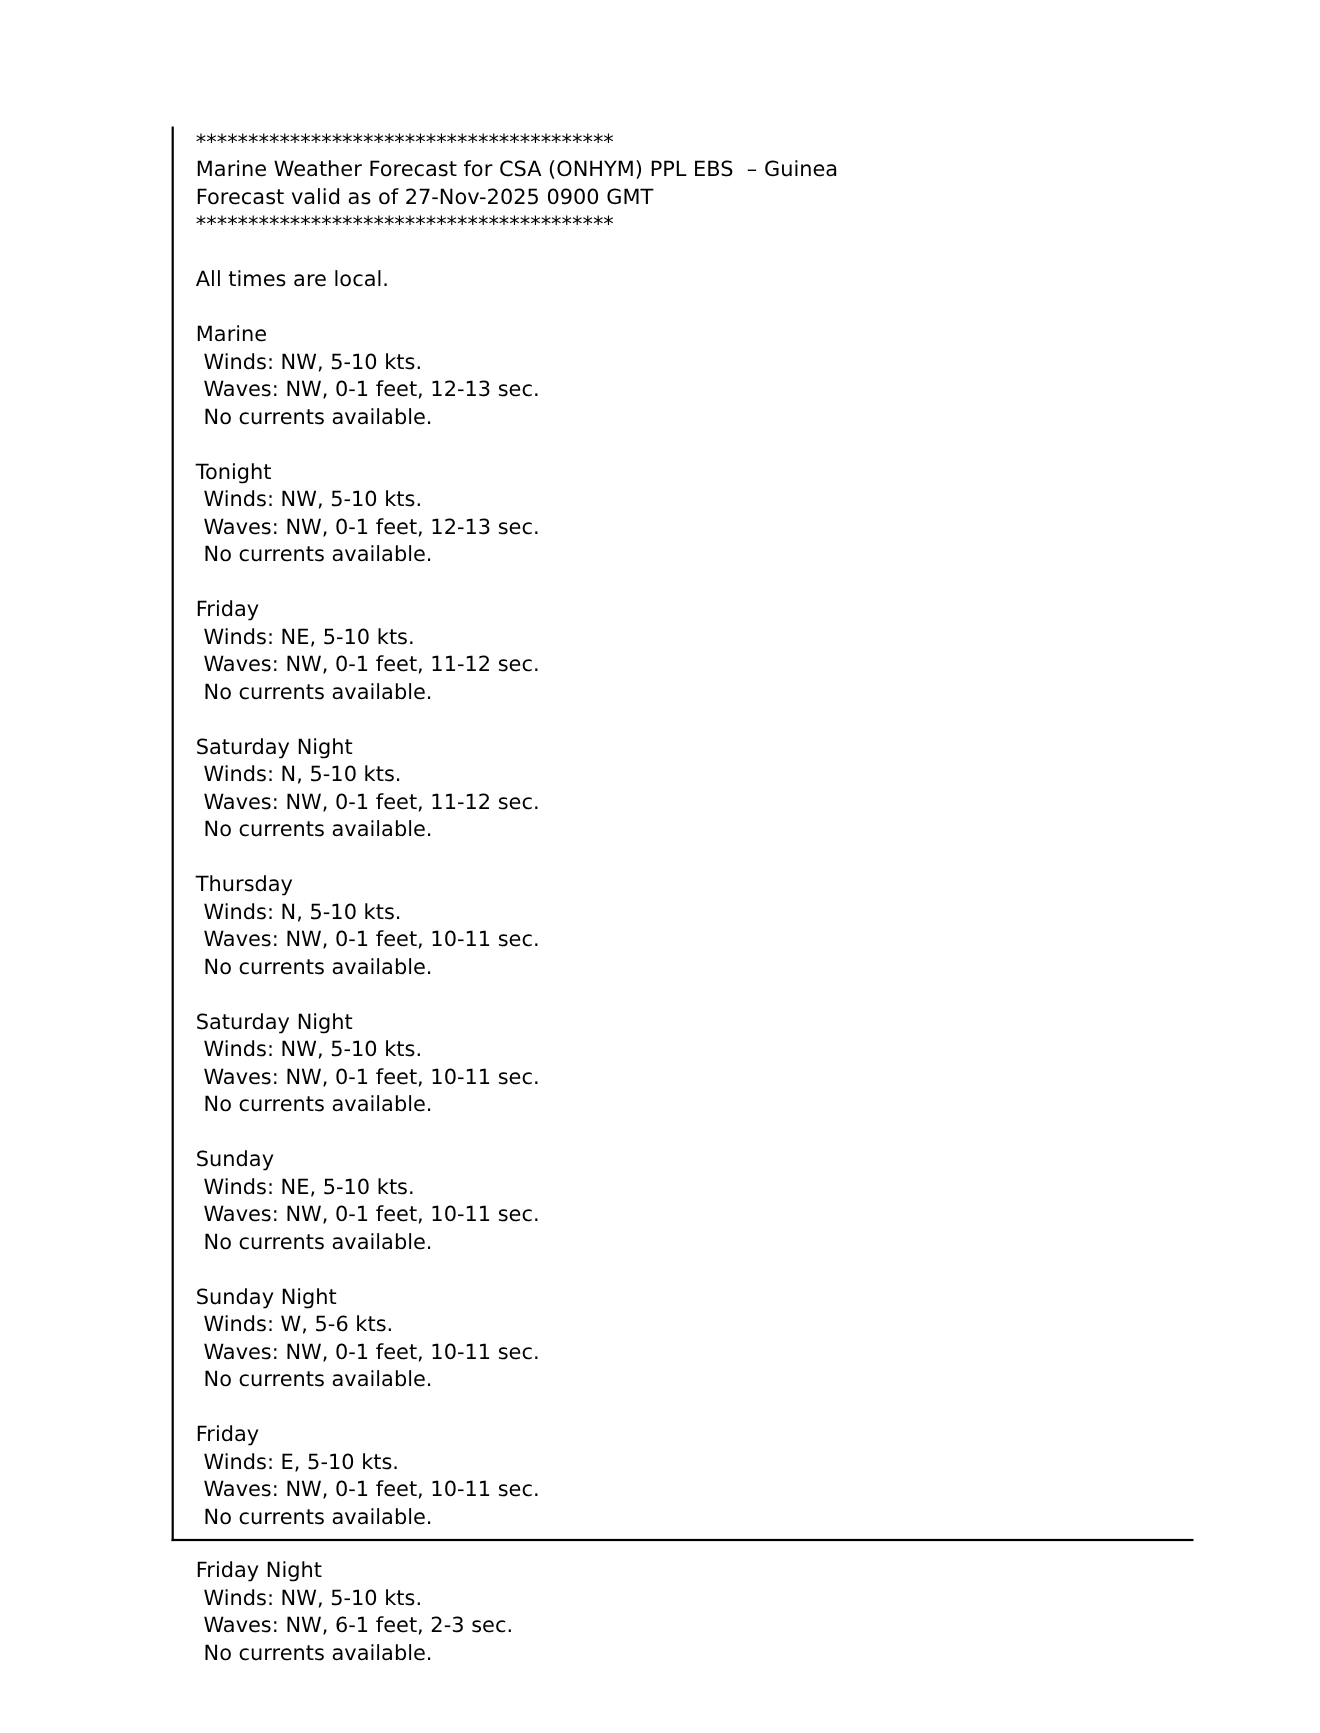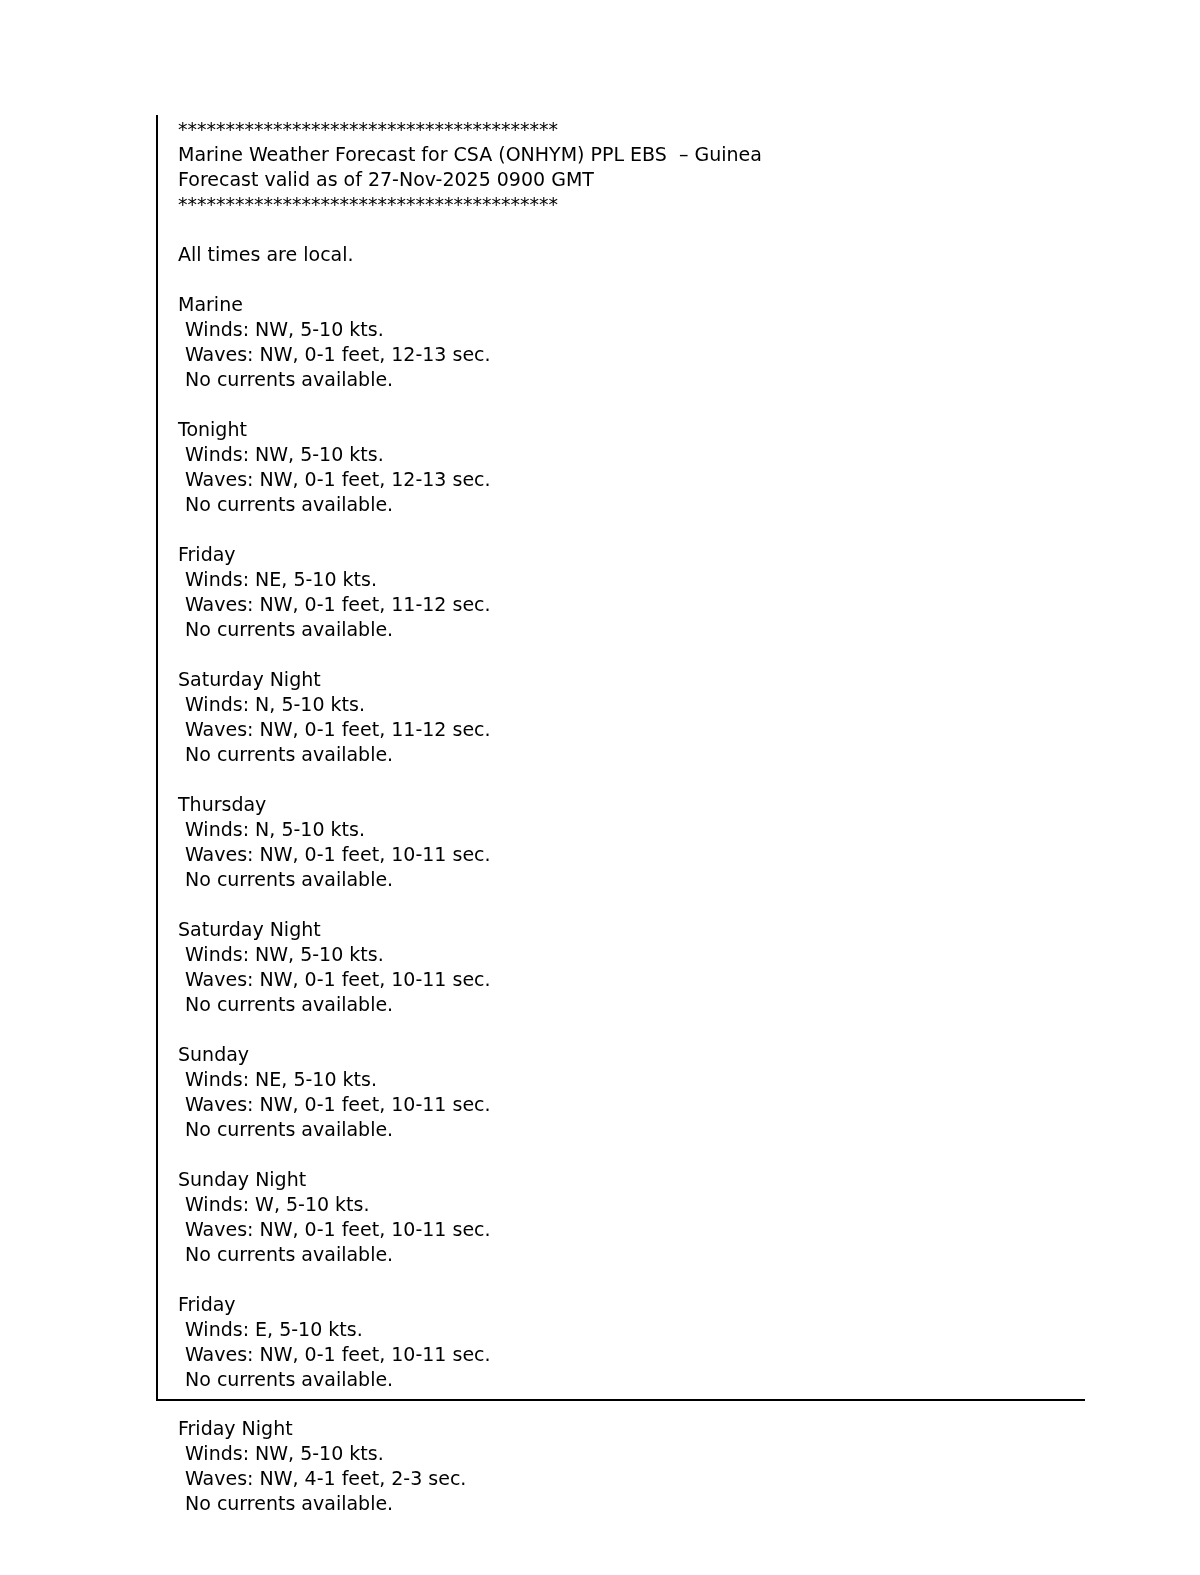--- a/index.html
+++ b/index.html
@@ -110,34 +110,34 @@
 
     <div class="section">
       <div class="line period">Sunday</div>
       <div class="line detail">Winds: NE, 5-10 kts.</div>
       <div class="line detail">Waves: NW, 0-1 feet, 10-11 sec.</div>
       <div class="line detail">No currents available.</div>
     </div>
 
     <div class="section">
       <div class="line period">Sunday Night</div>
-      <div class="line detail">Winds: W, 5-10 kts.</div>
+      <div class="line detail">Winds: W, 5-6 kts.</div>
       <div class="line detail">Waves: NW, 0-1 feet, 10-11 sec.</div>
       <div class="line detail">No currents available.</div>
     </div>
 
     <div class="section">
       <div class="line period">Friday</div>
       <div class="line detail">Winds: E, 5-10 kts.</div>
       <div class="line detail">Waves: NW, 0-1 feet, 10-11 sec.</div>
       <div class="line detail">No currents available.</div>
     </div>
 
   </div>
 
   <div class="after-box section">
     <div class="line period">Friday Night</div>
     <div class="line detail">Winds: NW, 5-10 kts.</div>
-    <div class="line detail">Waves: NW, 4-1 feet, 2-3 sec.</div>
+    <div class="line detail">Waves: NW, 6-1 feet, 2-3 sec.</div>
     <div class="line detail">No currents available.</div>
   </div>
 
 </div>
 
 </body></html>

